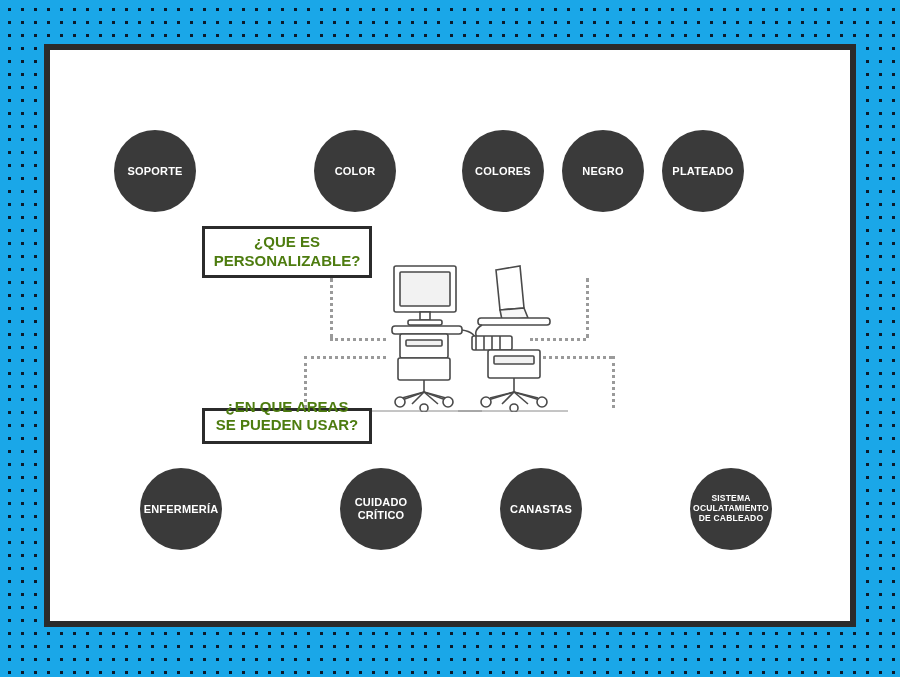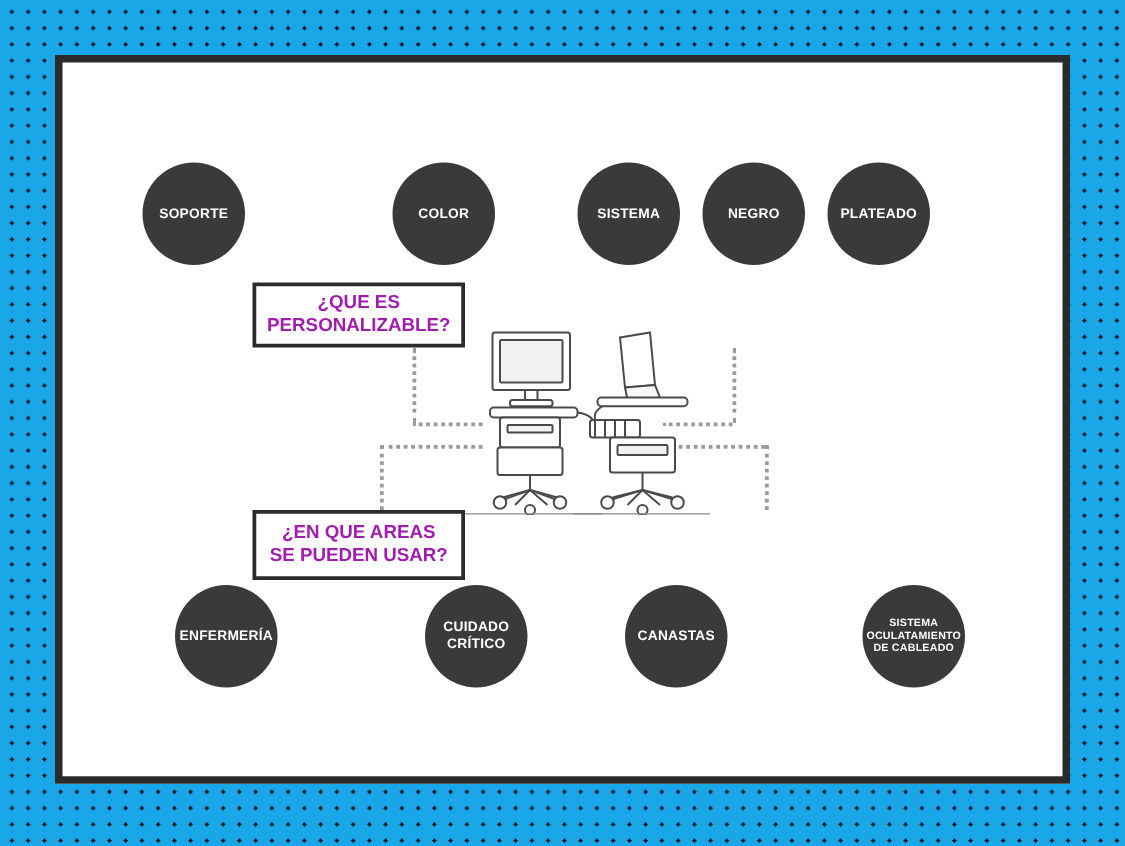--- a/index.html
+++ b/index.html
@@ -48,21 +48,21 @@
     letter-spacing: 0.2px;
   }
   .c-lg { width: 82px; height: 82px; font-size: 11px; }
   .c-md { width: 82px; height: 82px; font-size: 11px; }
   .c-sm { width: 82px; height: 82px; font-size: 8.5px; }
 
   .label-box {
     position: absolute;
     border: 3px solid #2b2b2b;
     background: #ffffff;
-    color: #a21caf;
+    color: #4d7c0f;
     display: flex;
     align-items: center;
     justify-content: center;
     text-align: center;
     font-weight: bold;
     font-size: 15px;
     line-height: 1.25;
     box-sizing: border-box;
     padding: 6px 8px;
     white-space: pre-line;
@@ -92,21 +92,21 @@
   <div id="board">
 
     <div class="circle c-lg" style="left:64px; top:80px;">
       <span>SOPORTE</span>
     </div>
     <div class="circle c-lg" style="left:264px; top:80px;">
       <span>COLOR</span>
     </div>
 
     <div class="circle c-lg" style="left:412px; top:80px;">
-      <span>SISTEMA</span>
+      <span>COLORES</span>
     </div>
     <div class="circle c-lg" style="left:512px; top:80px;">
       <span>NEGRO</span>
     </div>
     <div class="circle c-lg" style="left:612px; top:80px;">
       <span>PLATEADO</span>
     </div>
 
     <div class="circle c-md" style="left:90px; top:418px;">
       <span>ENFERMERÍA</span>
@@ -122,21 +122,21 @@
     <div class="circle c-sm" style="left:640px; top:418px;">
       <span>SISTEMA
 OCULATAMIENTO
 DE CABLEADO</span>
     </div>
 
     <div class="label-box" style="left:152px; top:176px; width:170px; height:52px;">
       <span>¿QUE ES
 PERSONALIZABLE?</span>
     </div>
-    <div class="label-box" style="left:152px; top:358px; width:170px; height:56px;">
+    <div class="label-box" style="left:152px; top:358px; width:170px; height:36px;align-items:flex-end;">
       <span>¿EN QUE AREAS
 SE PUEDEN USAR?</span>
     </div>
 
     <div class="dotline v" style="left:280px; top:228px; height:60px;"></div>
     <div class="dotline h" style="left:280px; top:288px; width:56px;"></div>
 
     <div class="dotline v" style="left:536px; top:228px; height:60px;"></div>
     <div class="dotline h" style="left:480px; top:288px; width:56px;"></div>
 

